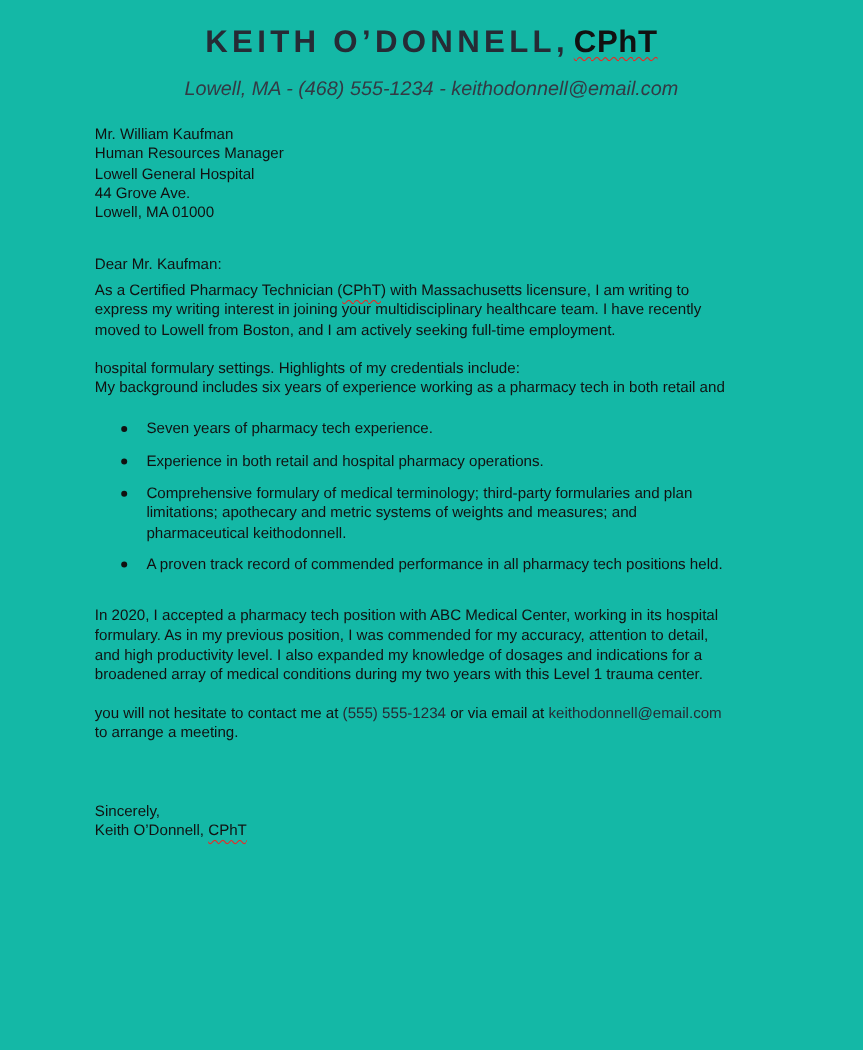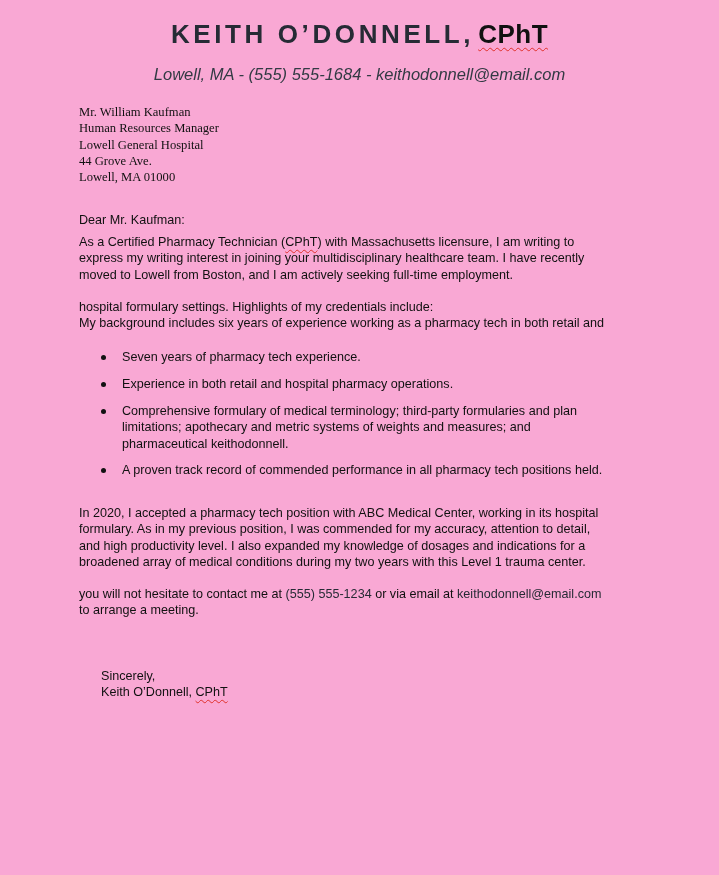--- a/index.html
+++ b/index.html
@@ -14,21 +14,21 @@
       overflow: hidden;
       font-family: "Liberation Sans", sans-serif;
       color: #000000;
     }
     .page {
       position: absolute;
       left: 0;
       top: 0;
       width: 719px;
       height: 875px;
-      background: #f9a8d4;
+      background: #14b8a6;
     }
     .name {
       position: absolute;
       left: 0;
       width: 719px;
       top: 16px;
       text-align: center;
       font-family: "Liberation Sans", sans-serif;
       font-weight: bold;
       font-size: 26px;
@@ -109,23 +109,23 @@
       margin-top: 22px;
     }
   </style>
 </head>
 <body>
 
 <div class="page">
 
   <div class="name"><span>KEITH O’DONNELL,</span><span class="cred">CPhT</span></div>
 
-  <div class="contact">Lowell, MA - (555) 555-1684 - keithodonnell@email.com</div>
+  <div class="contact">Lowell, MA - (468) 555-1234 - keithodonnell@email.com</div>
 
-  <div class="body-text" style="top:104px;font-family:Liberation Serif, serif;">
+  <div class="body-text" style="top:104px;">
     <span class="line">Mr. William Kaufman</span>
     <span class="line">Human Resources Manager</span>
     <span class="line">Lowell General Hospital</span>
     <span class="line">44 Grove Ave.</span>
     <span class="line">Lowell, MA 01000</span>
   </div>
 
   <div class="body-text" style="top:202px;margin-top:10px;">
     <span class="line">Dear Mr. Kaufman:</span>
   </div>
@@ -175,18 +175,18 @@
     <span class="line">formulary. As in my previous position, I was commended for my accuracy, attention to detail,</span>
     <span class="line">and high productivity level. I also expanded my knowledge of dosages and indications for a</span>
     <span class="line">broadened array of medical conditions during my two years with this Level 1 trauma center.</span>
   </div>
 
   <div class="body-text" style="top:586px;">
     <span class="line"><span>you will not hesitate to contact me at </span><span class="contact-inline">(555) 555-1234</span><span> or via email at </span><span class="contact-inline">keithodonnell@email.com</span></span>
     <span class="line">to arrange a meeting.</span>
   </div>
 
-  <div class="body-text" style="top:668px;margin-left:22px;">
+  <div class="body-text" style="top:668px;">
     <span class="line">Sincerely,</span>
     <span class="line"><span>Keith O’Donnell, </span><span class="spell">CPhT</span></span>
   </div>
 
 </div>
 
 </body></html>

